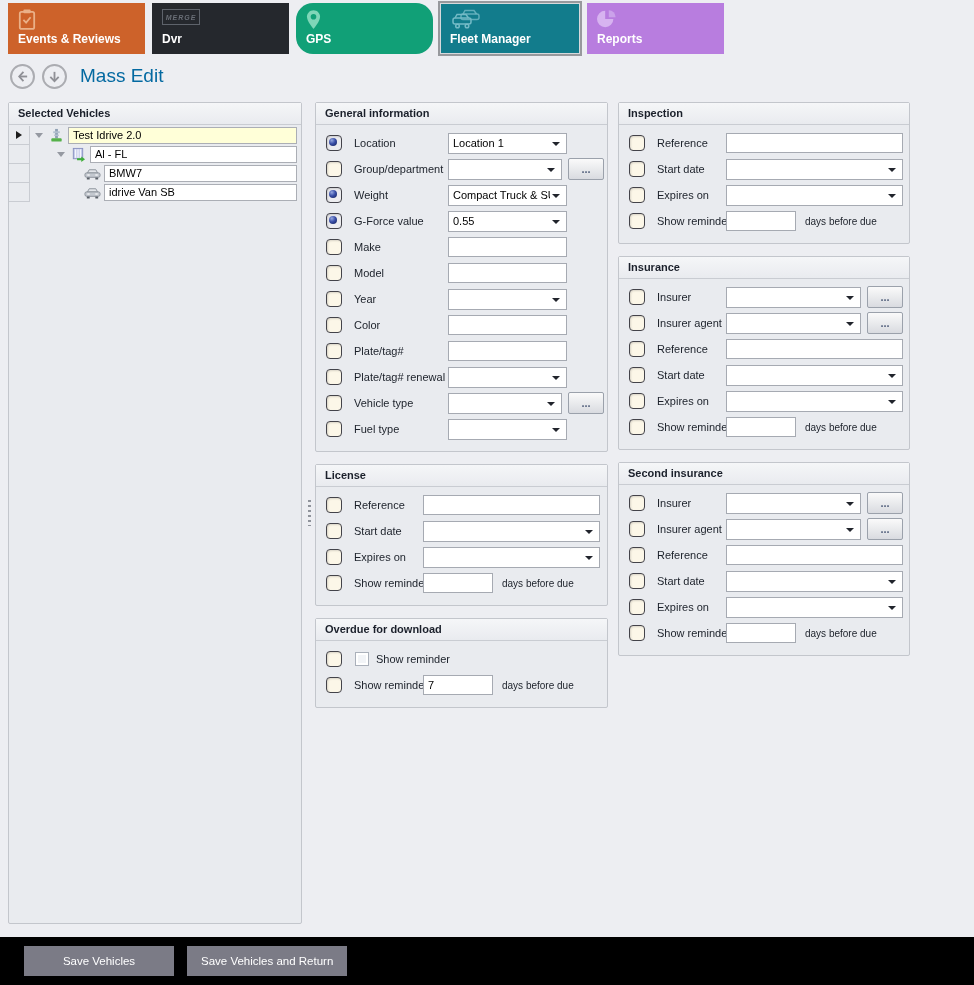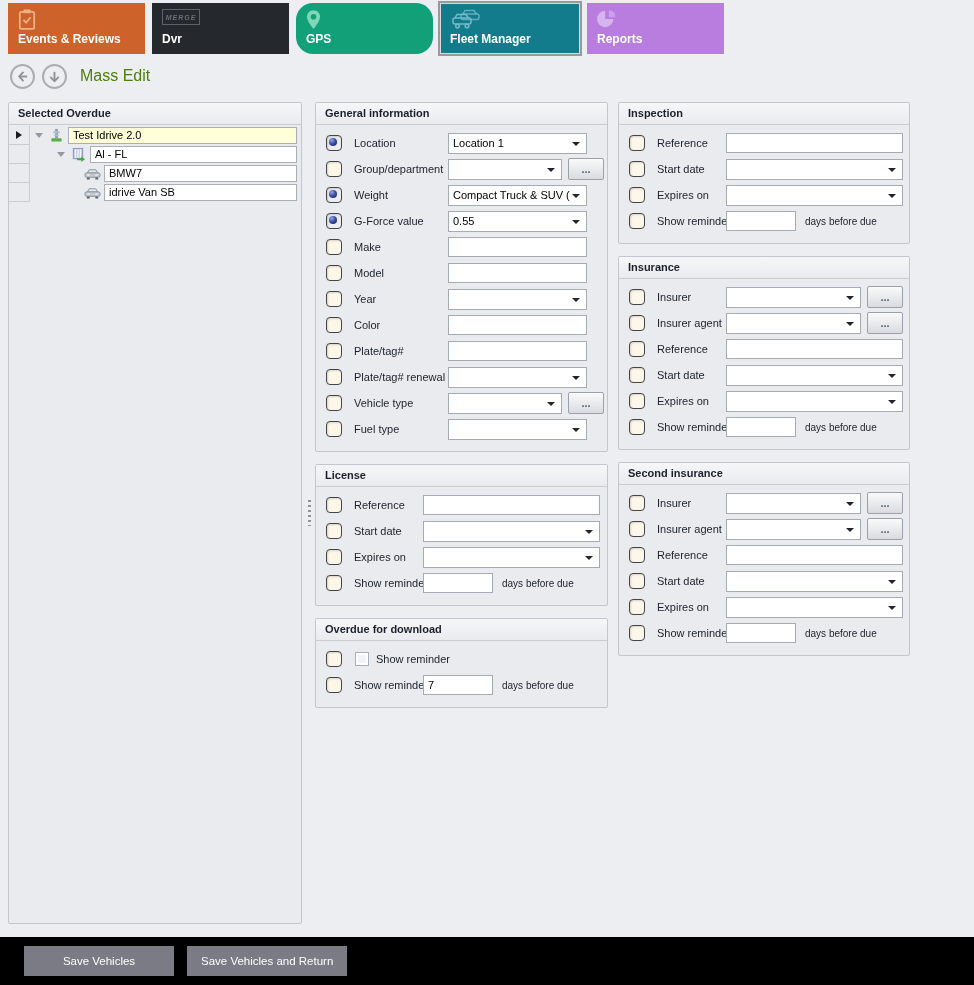--- a/index.html
+++ b/index.html
@@ -11,21 +11,21 @@
   }
   
   .topnav{position:absolute;top:3px;left:8px;display:flex;gap:7px;}
   .tile{width:137px;height:51px;position:relative;cursor:pointer;flex:none;}
   .tile.selected{width:140px;outline:2px solid #97999d;box-shadow:inset 0 0 0 1px #d7d9dc;}
   .tile-icon{position:absolute;top:6px;left:10px;display:flex;}
   .tile-label{position:absolute;bottom:8px;left:10px;color:#fff;font-size:12px;font-weight:bold;white-space:nowrap;}
   
   .pagehead{position:absolute;top:60px;left:10px;height:32px;display:flex;align-items:center;gap:7px;}
   .circle-btn{width:21px;height:21px;border:2px solid #abacb1;border-radius:50%;display:flex;align-items:center;justify-content:center;background:transparent;cursor:pointer;}
-  .page-title{font-size:16px;color:#4d7c0f;margin-left:6px;}
+  .page-title{font-size:19px;color:#0369a1;margin-left:6px;}
   
   .panel,.group{background:#e9ebef;border:1px solid #c3c6cc;border-radius:2px;box-sizing:border-box;}
   .group-header{height:21px;line-height:21px;padding:0 9px;font-size:11px;font-weight:bold;color:#1b202b;
     background:linear-gradient(#f5f6f8,#e9ebef);border-bottom:1px solid #c9ccd2;}
   .left-panel{position:absolute;left:8px;top:102px;width:294px;height:822px;}
   
   .tree{padding-top:1px;}
   .tree-row{display:flex;height:19px;align-items:center;cursor:pointer;}
   .gutter-cell{width:20px;align-self:stretch;border-right:1px solid #c9ccd2;border-bottom:1px solid #c9ccd2;display:flex;align-items:center;justify-content:center;flex:none;}
   .tree-content{display:flex;align-items:center;flex:1;height:100%;}
@@ -46,21 +46,21 @@
   .group-body{padding:5px 0 9px 0;}
   .frow{height:26px;display:flex;align-items:center;position:relative;padding-left:10px;}
   .toggle{flex:none;width:14px;height:14px;border:1px solid #43434a;border-radius:4px;background:#fcf7e8;
     box-shadow:inset 1px 1px 2px rgba(0,0,0,.14);position:relative;cursor:pointer;}
   .toggle.checked{background:#ededf0;}
   .toggle.checked::after{content:"";position:absolute;left:2px;top:2px;width:8px;height:8px;border-radius:50%;
     background:radial-gradient(circle at 35% 30%, #97a9e0 0%, #3a4fa8 45%, #141f55 100%);}
   .flabel{margin-left:12px;font-size:11px;color:#1b2029;white-space:nowrap;}
   .flabel.inline{margin-left:7px;}
   .ctrl{position:absolute;display:flex;align-items:center;}
-  .group.wide .ctrl{left:132px;width:139px;}
+  .group.wide .ctrl{left:132px;width:119px;}
   .group.wide .ctrl.with-browse{width:156px;}
   .group:not(.wide) .ctrl{left:107px;width:177px;}
   .ctrl.reminder{width:auto !important;}
   .select{flex:1;height:21px;background:#fff;border:1px solid #a6aab2;display:flex;align-items:center;box-sizing:border-box;padding:0 16px 0 4px;position:relative;cursor:pointer;min-width:0;}
   .sel-val{font-size:11px;color:#000;white-space:nowrap;overflow:hidden;}
   .dd-arrow{position:absolute;right:6px;top:8px;border-left:4px solid transparent;border-right:4px solid transparent;border-top:4px solid #21242c;}
   .tinput{flex:1;height:20px;border:1px solid #a6aab2;font-size:11px;padding:0 4px;box-sizing:border-box;font-family:inherit;color:#000;background:#fff;min-width:0;}
   .tinput.small{flex:none;width:70px;}
   .suffix{margin-left:9px;font-size:10px;color:#1b2029;white-space:nowrap;}
   .browse{flex:none;width:36px;height:22px;margin-left:6px;background:linear-gradient(#fafafa,#d9dbe0);
@@ -140,21 +140,21 @@
       <svg width="13" height="13" viewBox="0 0 14 14" fill="none" stroke="#8f9096" stroke-width="2">
           <path d="M7 2 V11.5"></path>
           <path d="M2.5 7.5 L7 12 L11.5 7.5"></path>
         </svg>
     </span>
   </span>
   <span class="page-title">Mass Edit</span>
 </div>
 
 <div class="panel left-panel">
-  <div class="group-header">Selected Overdue</div>
+  <div class="group-header">Selected Vehicles</div>
   <div class="tree">
       <div class="tree-row">
         <span class="gutter-cell">
           <span class="row-arrow"></span>
         </span>
         <span class="tree-content indent0">
           <span class="expander"></span>
           <span class="tree-icon">
             <svg width="15" height="15" viewBox="0 0 16 16">
               <rect x="6.5" y="1" width="3" height="10" fill="#8fa0b4"></rect>

